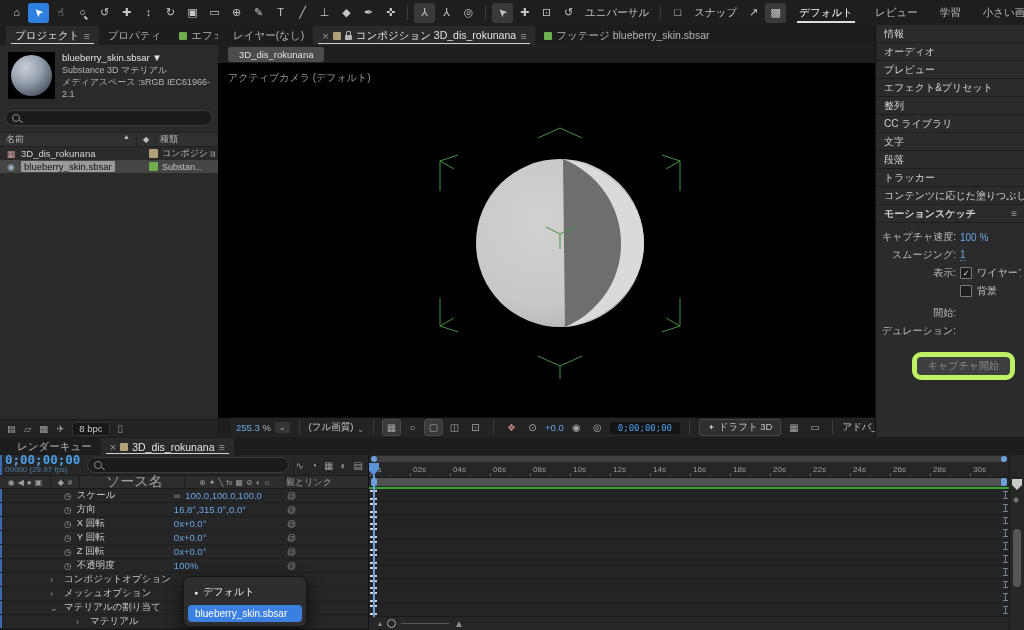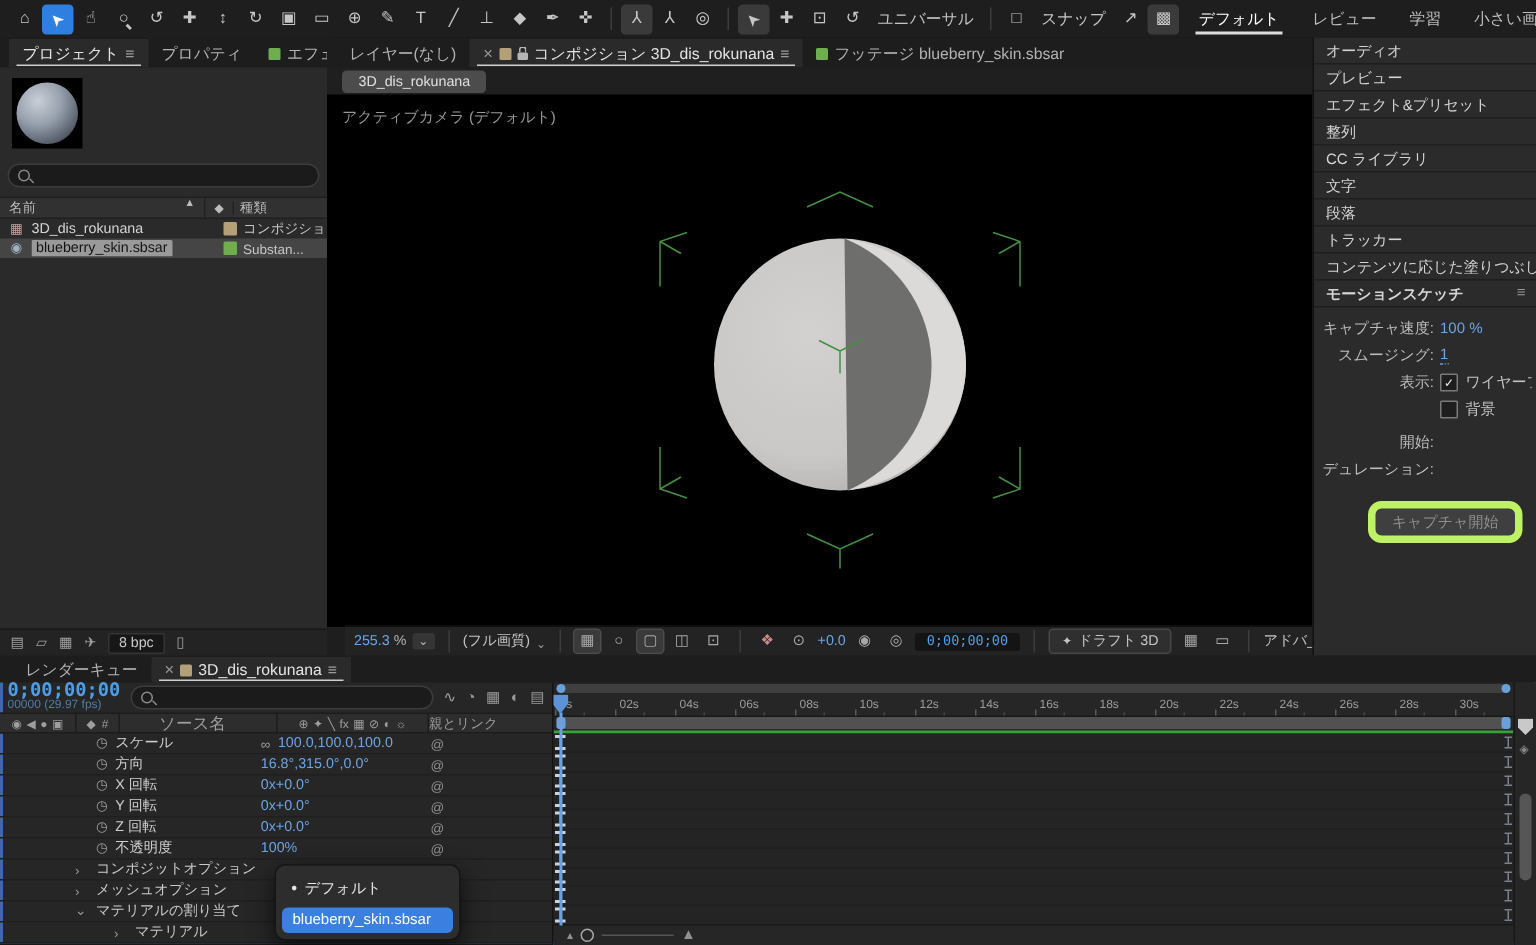--- a/index.html
+++ b/index.html
@@ -99,21 +99,21 @@
   .tinfo{height:23px;display:flex;align-items:center;padding:0 5px;gap:7px;}
   .tc{line-height:10px;flex:0 0 auto;}
   .tc .big{font-size:12.5px;font-weight:bold;color:var(--time-blue);font-family:"DejaVu Sans Mono",monospace;}
   .tc .small{font-size:8px;color:#4f7ca6;}
   .tinfo .searchbox{flex:1;}
   .ticos{display:flex;gap:7px;color:#9a9a9a;font-size:10px;flex:0 0 auto;}
   .thdr{height:12px;background:#2d2d2d;border-top:1px solid #1c1c1c;border-bottom:1px solid #1c1c1c;
         display:flex;align-items:center;font-size:8px;color:#9e9e9e;}
   .hc1{width:50px;display:flex;gap:3px;justify-content:center;}
   .hc2{width:28px;display:flex;gap:4px;justify-content:center;}
-  .hc3{flex:1;padding-left:26px;font-size:11px;}
+  .hc3{flex:1;padding-left:26px;font-size:14px;}
   .hc4{width:100px;display:flex;gap:3px;justify-content:center;}
   .hc5{width:82px;font-size:9px;}
   .hsep{width:1px;height:100%;background:#1d1d1d;}
   .trows{flex:1;display:flex;flex-direction:column;}
   .trow{flex:1;display:flex;align-items:center;border-bottom:1px solid #1f1f1f;font-size:9.5px;color:#cfcfcf;position:relative;}
   .prop{padding-left:64px;gap:5px;}
   .stopw{color:#9a9a9a;font-size:9px;}
   .pname{width:92px;overflow:hidden;white-space:nowrap;}
   .chain{display:none;color:#9a9a9a;font-size:9px;}
   .haslink .chain{display:inline;}
@@ -298,20 +298,25 @@
       <div class="ptab">
         <span class="sw grn"></span>
         <span>エフェ</span>
       </div>
 
     </div>
     <div class="pinfo">
       <div class="thumb">
           <div class="moon"></div>
         </div>
+      <div class="pmeta">
+        <div class="nm">blueberry_skin.sbsar ▼</div>
+        <div>Substance 3D マテリアル</div>
+        <div>メディアスペース :sRGB IEC61966-2.1</div>
+      </div>
     </div>
     <div class="searchbox psearch">
       <span class="mag"></span>
       <input type="text" style="">
     </div>
     <div class="hdr">
       <div class="hname">
         <span>名前</span>
         <span style="font-size:7px;">▲</span>
       </div>
@@ -433,20 +438,21 @@
       <div class="vsep"></div>
       <span class="ddl">
         <span>アドバ_</span>
         <span class="chev">⌄</span>
       </span>
 
     </div>
   </section>
 
   <aside class="panel sidebar">
+    <div class="shead">情報</div>
       <div class="shead">オーディオ</div>
       <div class="shead">プレビュー</div>
       <div class="shead">エフェクト&amp;プリセット</div>
       <div class="shead">整列</div>
       <div class="shead">CC ライブラリ</div>
       <div class="shead">文字</div>
       <div class="shead">段落</div>
       <div class="shead">トラッカー</div>
       <div class="shead">コンテンツに応じた塗りつぶし</div>
     <div class="shead ms">

